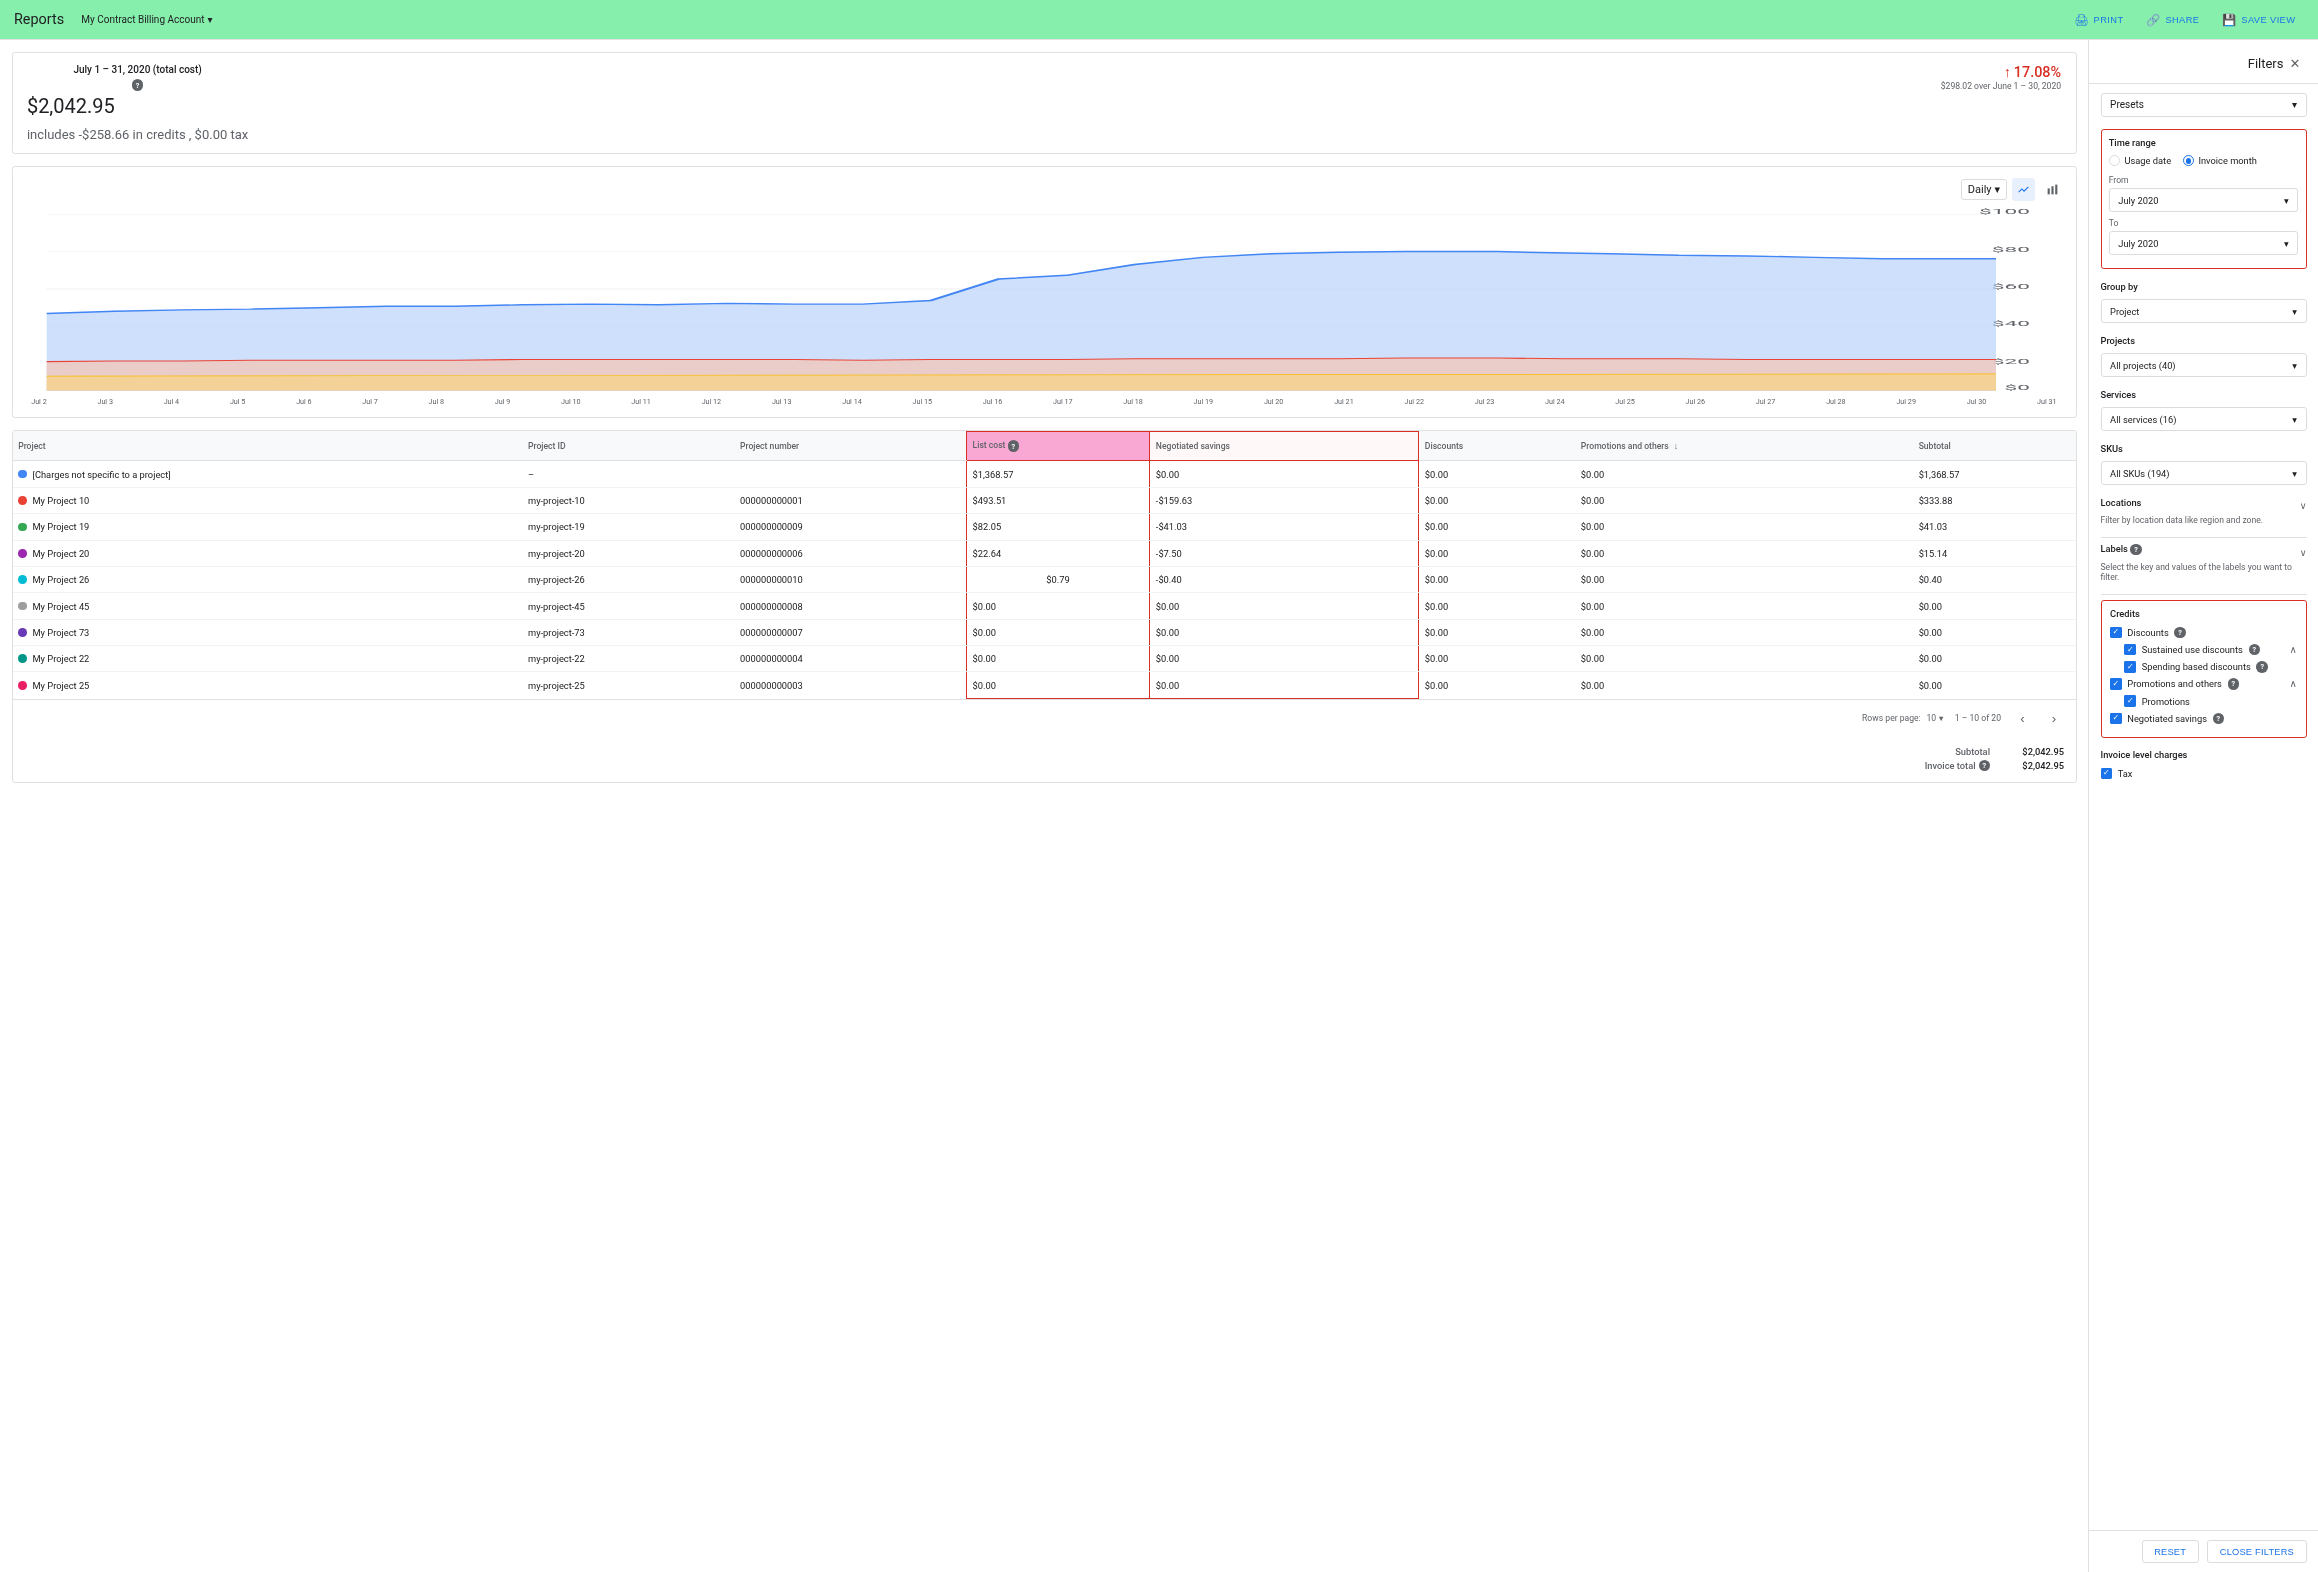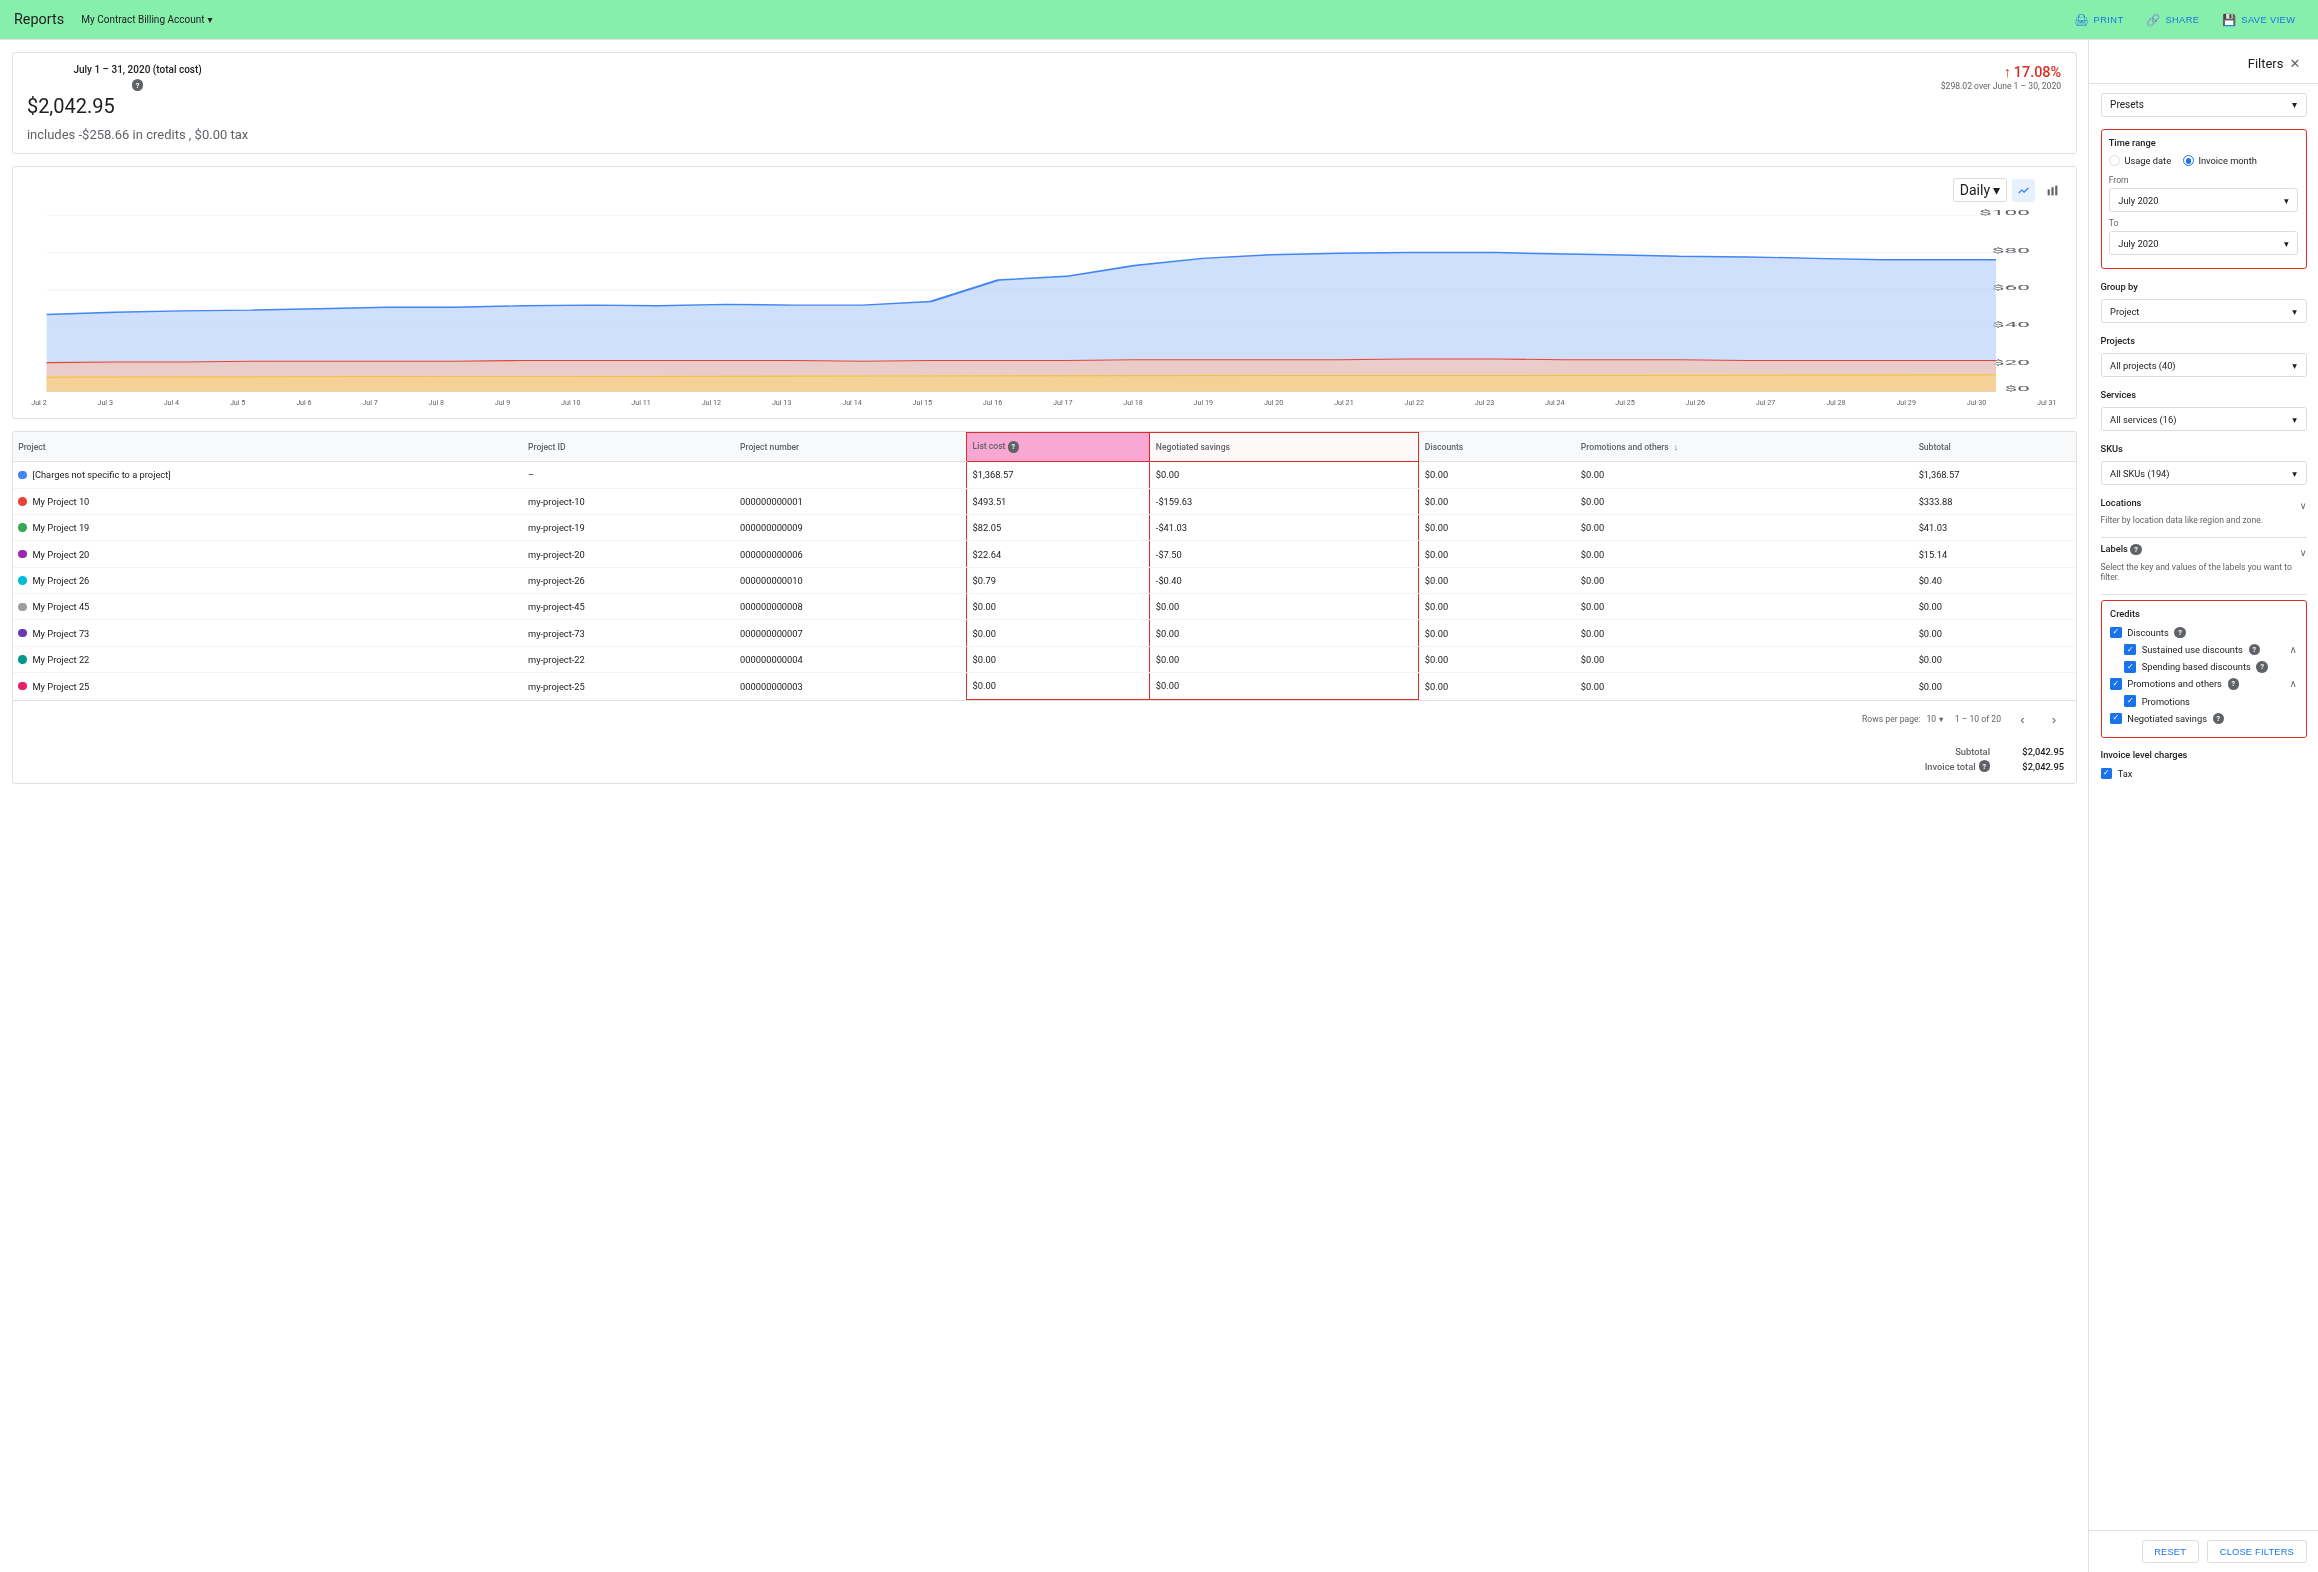--- a/index.html
+++ b/index.html
@@ -26,21 +26,21 @@
     .summary-amount { font-size: 20px; font-weight: 400; color: #202124; margin: 2.9px 0; }
     .summary-credits { font-size: 13px; color: #5f6368; margin-top: 9px; }
     .summary-right { text-align: right; }
     .summary-change { font-size: 14.4px; color: #d93025; font-weight: 500; display: flex; align-items: center; gap: 2.9px; justify-content: flex-end; }
     .summary-change-label { font-size: 8.6px; color: #5f6368; }
     .info-icon { display: inline-flex; align-items: center; justify-content: center; width: 11.5px; height: 11.5px; border-radius: 50%; background: #5f6368; color: #fff; font-size: 7.2px; font-weight: bold; cursor: pointer; }
 
     
     .chart-section { border: 0.7px solid #e0e0e0; border-radius: 2.9px; padding: 11.5px; margin-bottom: 11.5px; }
     .chart-controls { display: flex; align-items: center; justify-content: flex-end; gap: 5.7px; margin-bottom: 5.7px; }
-    .chart-period-select { display: flex; align-items: center; gap: 2.9px; border: 0.7px solid #dadce0; border-radius: 2.9px; padding: 2.9px 5.7px; cursor: pointer; font-size: 14px; }
+    .chart-period-select { display: flex; align-items: center; gap: 2.9px; border: 0.7px solid #dadce0; border-radius: 2.9px; padding: 2.9px 5.7px; cursor: pointer; font-size: 11px; }
     .chart-view-btn { width: 23px; height: 23px; display: flex; align-items: center; justify-content: center; border-radius: 2.9px; cursor: pointer; border: none; background: none; }
     .chart-view-btn.active { background: #e8f0fe; }
     .chart-view-btn svg { width: 13px; height: 13px; }
     .chart-area { position: relative; height: 187px; }
     .chart-svg { width: 100%; height: 100%; }
     .chart-x-labels { display: flex; justify-content: space-between; margin-top: 2.9px; padding: 0 7.2px; }
     .chart-x-label { font-size: 7.2px; color: #5f6368; }
 
     
     .table-section { border: 0.7px solid #e0e0e0; border-radius: 2.9px; overflow: hidden; }
@@ -325,21 +325,21 @@
   </tr>
             <tr>
     <td>
       <div class="project-cell">
         <span class="project-dot" style="background:#00bcd4;"></span>
         <span>My Project 26</span>
       </div>
     </td>
     <td>my-project-26</td>
     <td>000000000010</td>
-    <td style="border-left: 1.4px solid #d93025; border-right: 1.4px solid #d93025;  ">$0.79</td>
+    <td style="border-left: 1.4px solid #d93025; border-right: 1.4px solid #d93025; text-align: center;  ">$0.79</td>
     <td style="border-left: 1.4px solid #d93025; border-right: 1.4px solid #d93025;  ">-$0.40</td>
     <td>$0.00</td>
     <td>$0.00</td>
     <td>$0.40</td>
   </tr>
             <tr>
     <td>
       <div class="project-cell">
         <span class="project-dot" style="background:#9e9e9e;"></span>
         <span>My Project 45</span>

